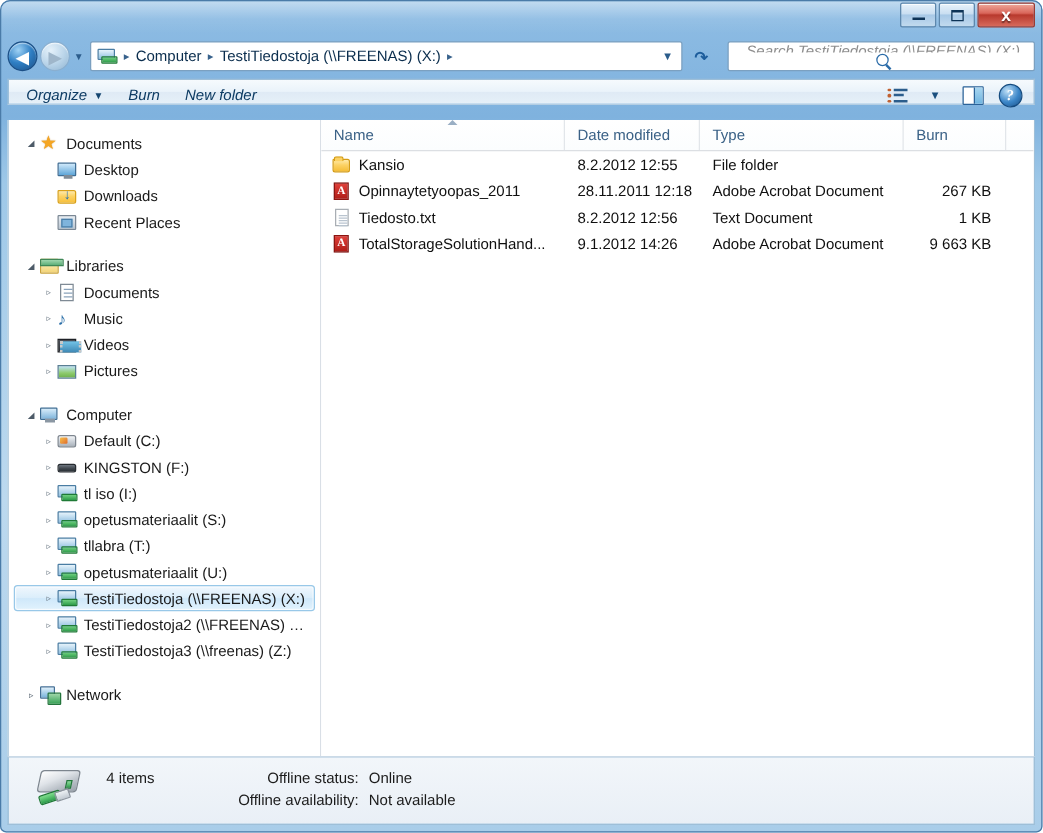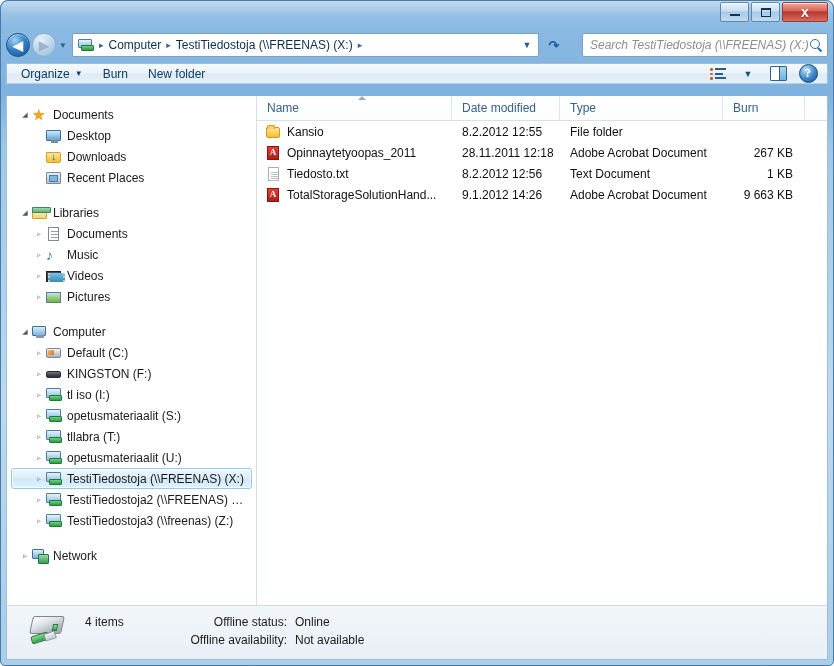--- a/index.html
+++ b/index.html
@@ -108,24 +108,25 @@
     position: absolute; right: 3px; top: 0; bottom: 0;
     display: flex; align-items: center; color: #2b5c8b; font-size: 9px;
     width: 16px; justify-content: center;
   }
   .refreshbtn {
     width: 24px; height: 24px; margin-left: 3px;
     display: flex; align-items: center; justify-content: center;
     color: #1d5d9c; font-size: 13px; font-weight: bold;
   }
   .searchbox {
-    width: 246px; height: 24px; margin-left: 16px;
+    width: 246px; height: 24px; margin-left: 9px;
     background: #ffffff; border: 1px solid #7ba0c0; border-radius: 2px;
     display: flex; align-items: center; padding: 0 4px 0 7px;
     position: relative;
+    flex-direction: column;
   }
   .searchbox .ph {
     flex: 1; font-style: italic; color: #8d8d8d; font-size: 12px;
     white-space: nowrap; overflow: hidden;
   }
   .mag {
     width: 14px; height: 14px; position: relative; flex: none;
   }
   .mag::before {
     content: ''; position: absolute; left: 1px; top: 1px;
@@ -136,22 +137,23 @@
     width: 5px; height: 1.8px; background: #2a6ba8; transform: rotate(45deg);
     transform-origin: left center;
   }
 
   
   .toolbar {
     position: absolute; left: 6px; top: 63px; width: 822px; height: 21px;
     background: linear-gradient(180deg, #f6fafd 0%, #eaf3fa 48%, #dfeaf5 52%, #e6f0f8 100%);
     border: 1px solid #9ebfd8;
     border-bottom: 1px solid #b4cee3;
-    display: flex; align-items: center;
+    display: flex; 
     padding: 0 4px;
+    font-style: italic;
   }
   .tbtn {
     height: 24px; padding: 0 9px; display: flex; align-items: center; gap: 5px;
     font-size: 12px; color: #0d3b63; border: 1px solid transparent; border-radius: 2px;
     cursor: default; white-space: nowrap;
   }
   .tbtn .dncaret { font-size: 8px; color: #14456f; }
   .tb-spacer { flex: 1; }
   .tb-icon-btn {
     width: 30px; height: 24px; display: flex; align-items: center; justify-content: center;

